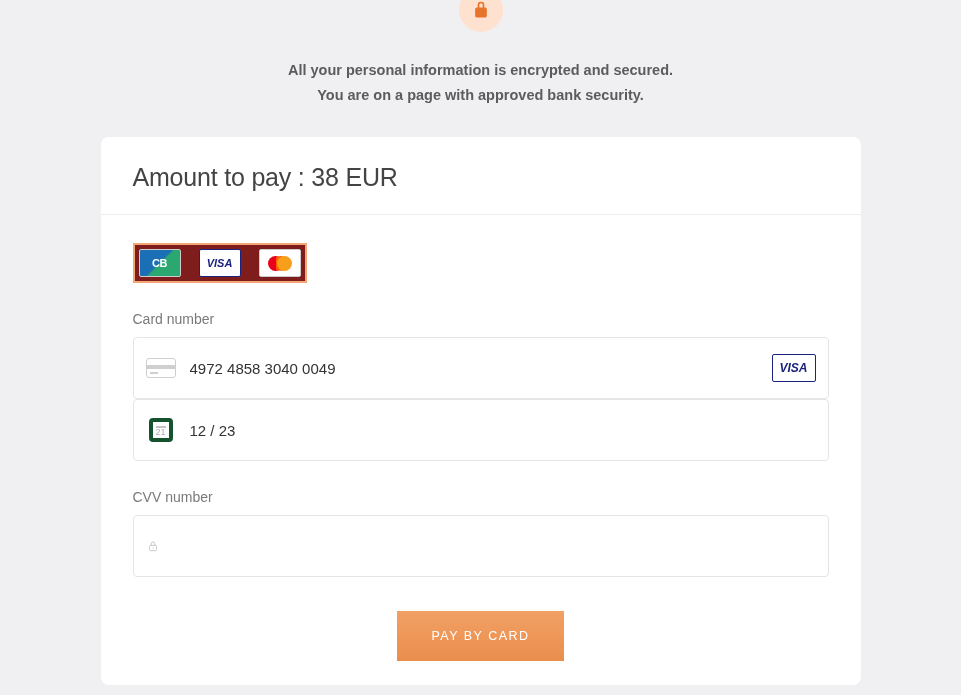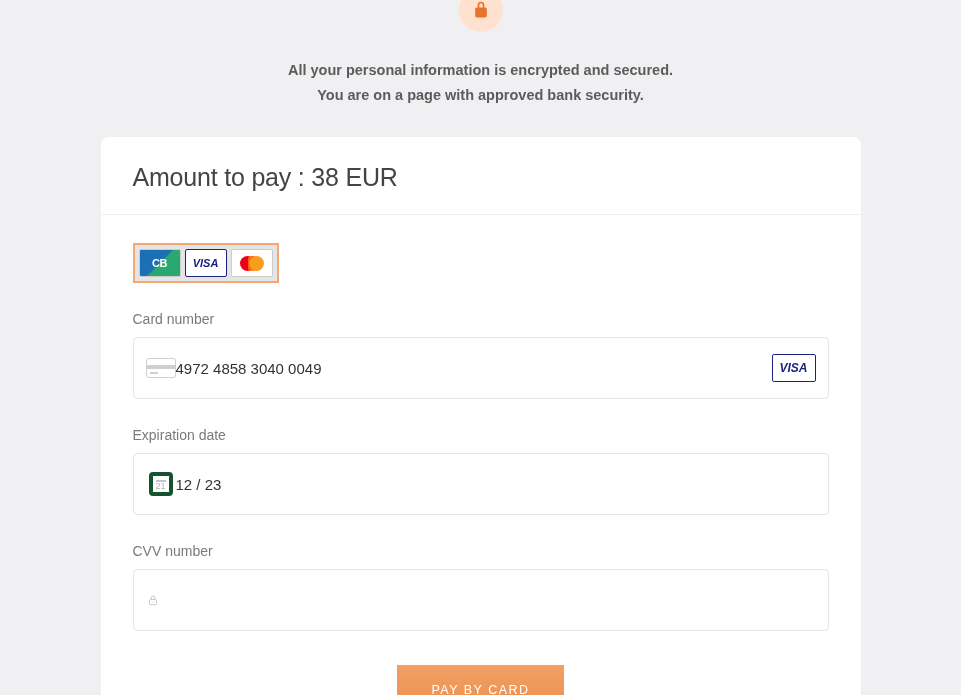--- a/index.html
+++ b/index.html
@@ -58,24 +58,24 @@
       font-size: 25px;
       font-weight: 500;
       color: #444;
       letter-spacing: -0.2px;
     }
     .card-body {
       padding: 28px 32px 24px 32px;
     }
     .card-brands {
       display: inline-flex;
-      gap: 4px;
+      gap: 18px;
       border: 2px solid #f4a775;
       padding: 4px;
-      background: #e5e5e5;
+      background: #7f1d1d;
       justify-content: space-between;
     }
     .brand-chip {
       width: 42px;
       height: 28px;
       border: 1px solid #ccc;
       border-radius: 2px;
       display: flex;
       align-items: center;
       justify-content: center;
@@ -123,20 +123,21 @@
     .field-label.first {
       margin-top: 28px;
     }
     .input-row {
       border: 1px solid #e5e5e5;
       border-radius: 4px;
       height: 62px;
       display: flex;
       align-items: center;
       padding: 0 12px;
+      gap: 14px;
     }
     .input-icon {
       width: 30px;
       height: 22px;
       flex-shrink: 0;
       display: flex;
       align-items: center;
       justify-content: center;
     }
     .card-icon {
@@ -267,21 +268,20 @@
 
       <label class="field-label first">Card number</label>
       <div class="input-row">
         <span class="input-icon">
           <span class="card-icon"></span>
         </span>
         <input class="input-el" type="text" value="4972 4858 3040 0049" style="">
         <span class="input-suffix">VISA</span>
       </div>
 
-      <label class="field-label">Expiration date</label>
       <div class="input-row">
         <span class="input-icon">
           <span class="cal-icon">21</span>
         </span>
         <input class="input-el" type="text" value="12 / 23" style="">
       </div>
 
       <label class="field-label">CVV number</label>
       <div class="input-row">
         <span class="input-icon lock-small">

